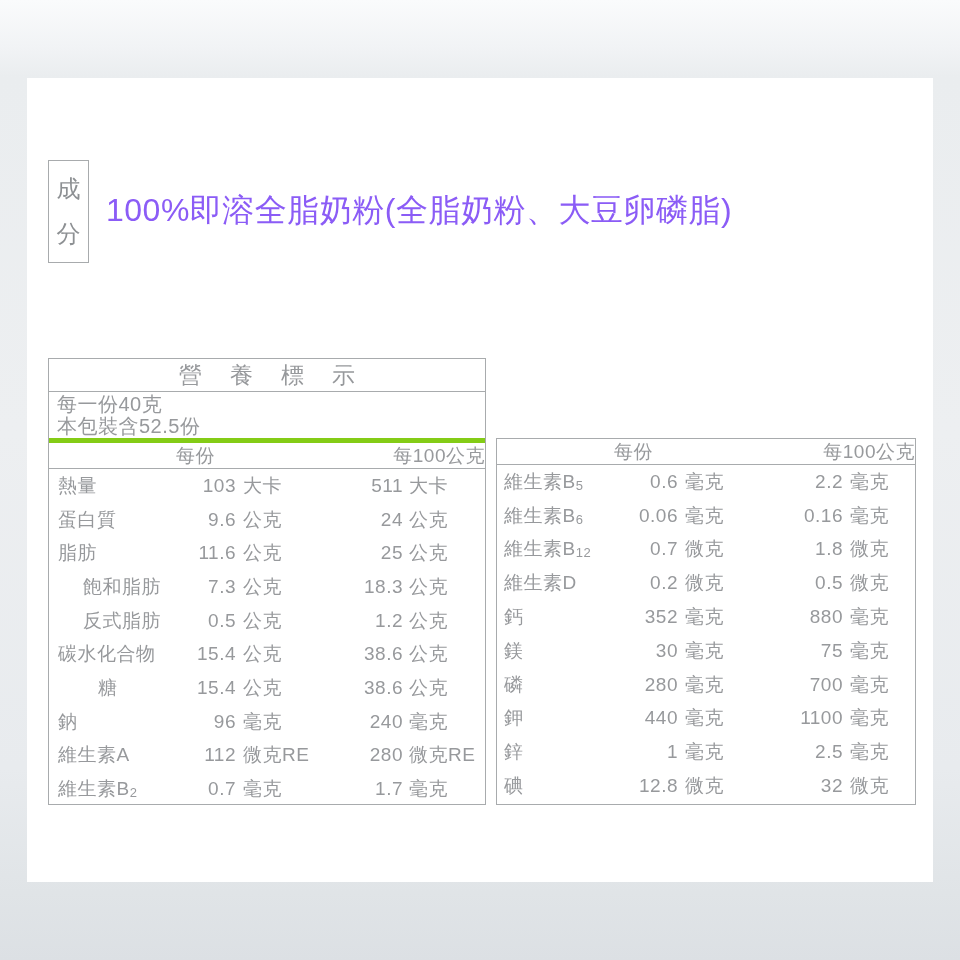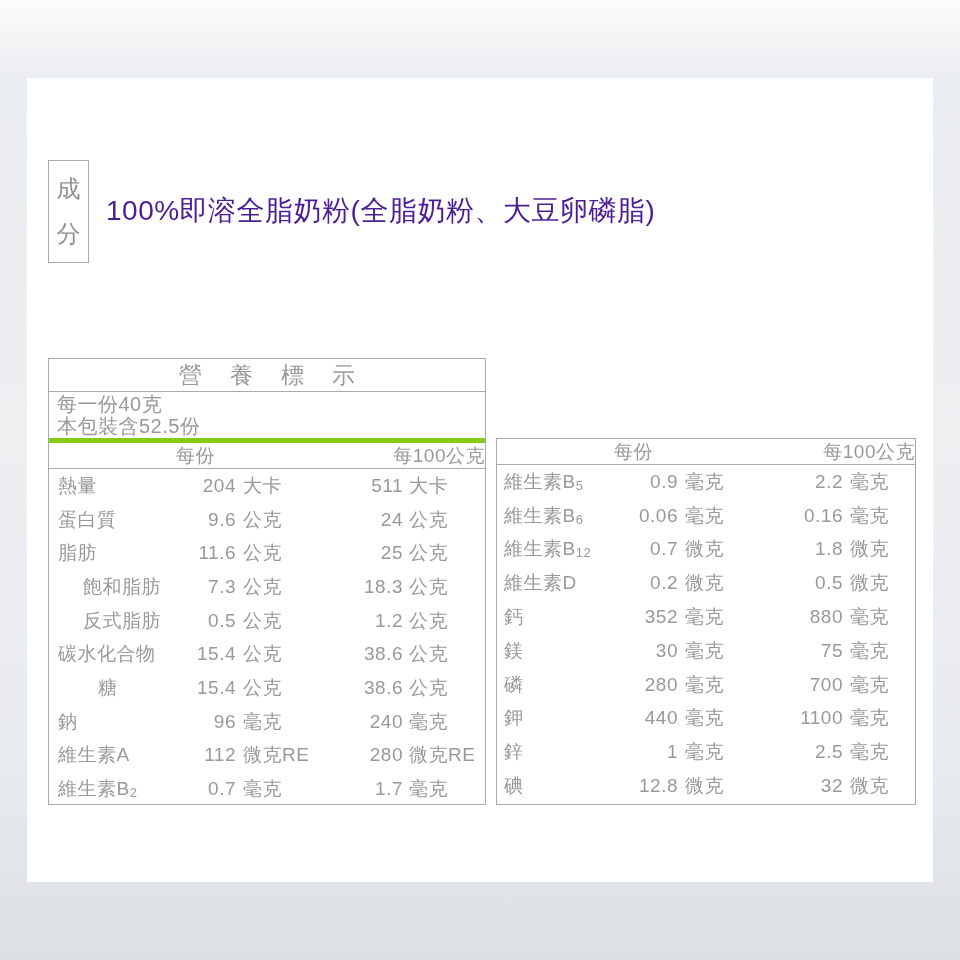--- a/index.html
+++ b/index.html
@@ -12,21 +12,21 @@
   .card{position:absolute;left:27px;top:78px;width:906px;height:804px;background:#ffffff;}
   
   .ing-box{
     position:absolute;left:21px;top:82px;width:39px;height:101px;
     border:1px solid #a8abad;display:flex;flex-direction:column;
     align-items:center;justify-content:space-evenly;
     font-size:24px;color:#8d9093;
   }
   .ing-text{
     position:absolute;left:79px;top:82px;height:101px;
-    display:flex;align-items:center;font-size:28px;color:#4c1d95;letter-spacing:0.5px;
+    display:flex;align-items:center;font-size:32px;color:#8b5cf6;letter-spacing:0.5px;
   }
   
   .tbl{position:absolute;border:1px solid #a8abad;font-size:19px;color:#97999c;letter-spacing:0.5px;box-sizing:border-box;}
   .tbl-left{left:21px;top:280px;width:438px;height:447px;}
   .tbl-right{left:469px;top:360px;width:420px;height:367px;}
   .tbl-title{height:32px;border-bottom:1px solid #a8abad;display:flex;align-items:center;justify-content:center;font-size:23px;}
   .tbl-title span{letter-spacing:28px;margin-right:-28px;}
   .serving{height:46px;border-bottom:5px solid #84cc16;padding-left:8px;font-size:20px;line-height:22px;display:flex;flex-direction:column;justify-content:center;}
   .hdr{height:25px;border-bottom:1px solid #a8abad;}
   .grid{display:grid;align-items:center;}
@@ -65,21 +65,21 @@
       <div>每一份40克</div>
       <div>本包裝含52.5份</div>
     </div>
     <div class="hdr grid">
       <span class="h1">每份</span>
       <span class="h2">每100公克</span>
     </div>
     <div class="rows">
       <div class="grid row">
         <span class="lbl"><span>熱量</span><span class="sub"></span></span>
-        <span class="v1">204</span>
+        <span class="v1">103</span>
         <span class="u1">大卡</span>
         <span class="v2">511</span>
         <span class="u2">大卡</span>
       </div>
       <div class="grid row">
         <span class="lbl"><span>蛋白質</span><span class="sub"></span></span>
         <span class="v1">9.6</span>
         <span class="u1">公克</span>
         <span class="v2">24</span>
         <span class="u2">公克</span>
@@ -144,21 +144,21 @@
   </div>
 
   <div class="tbl tbl-right">
     <div class="hdr grid">
       <span class="h1">每份</span>
       <span class="h2">每100公克</span>
     </div>
     <div class="rows">
       <div class="grid row">
         <span class="lbl"><span>維生素B</span><span class="sub">5</span></span>
-        <span class="v1">0.9</span>
+        <span class="v1">0.6</span>
         <span class="u1">毫克</span>
         <span class="v2">2.2</span>
         <span class="u2">毫克</span>
       </div>
       <div class="grid row">
         <span class="lbl"><span>維生素B</span><span class="sub">6</span></span>
         <span class="v1">0.06</span>
         <span class="u1">毫克</span>
         <span class="v2">0.16</span>
         <span class="u2">毫克</span>

